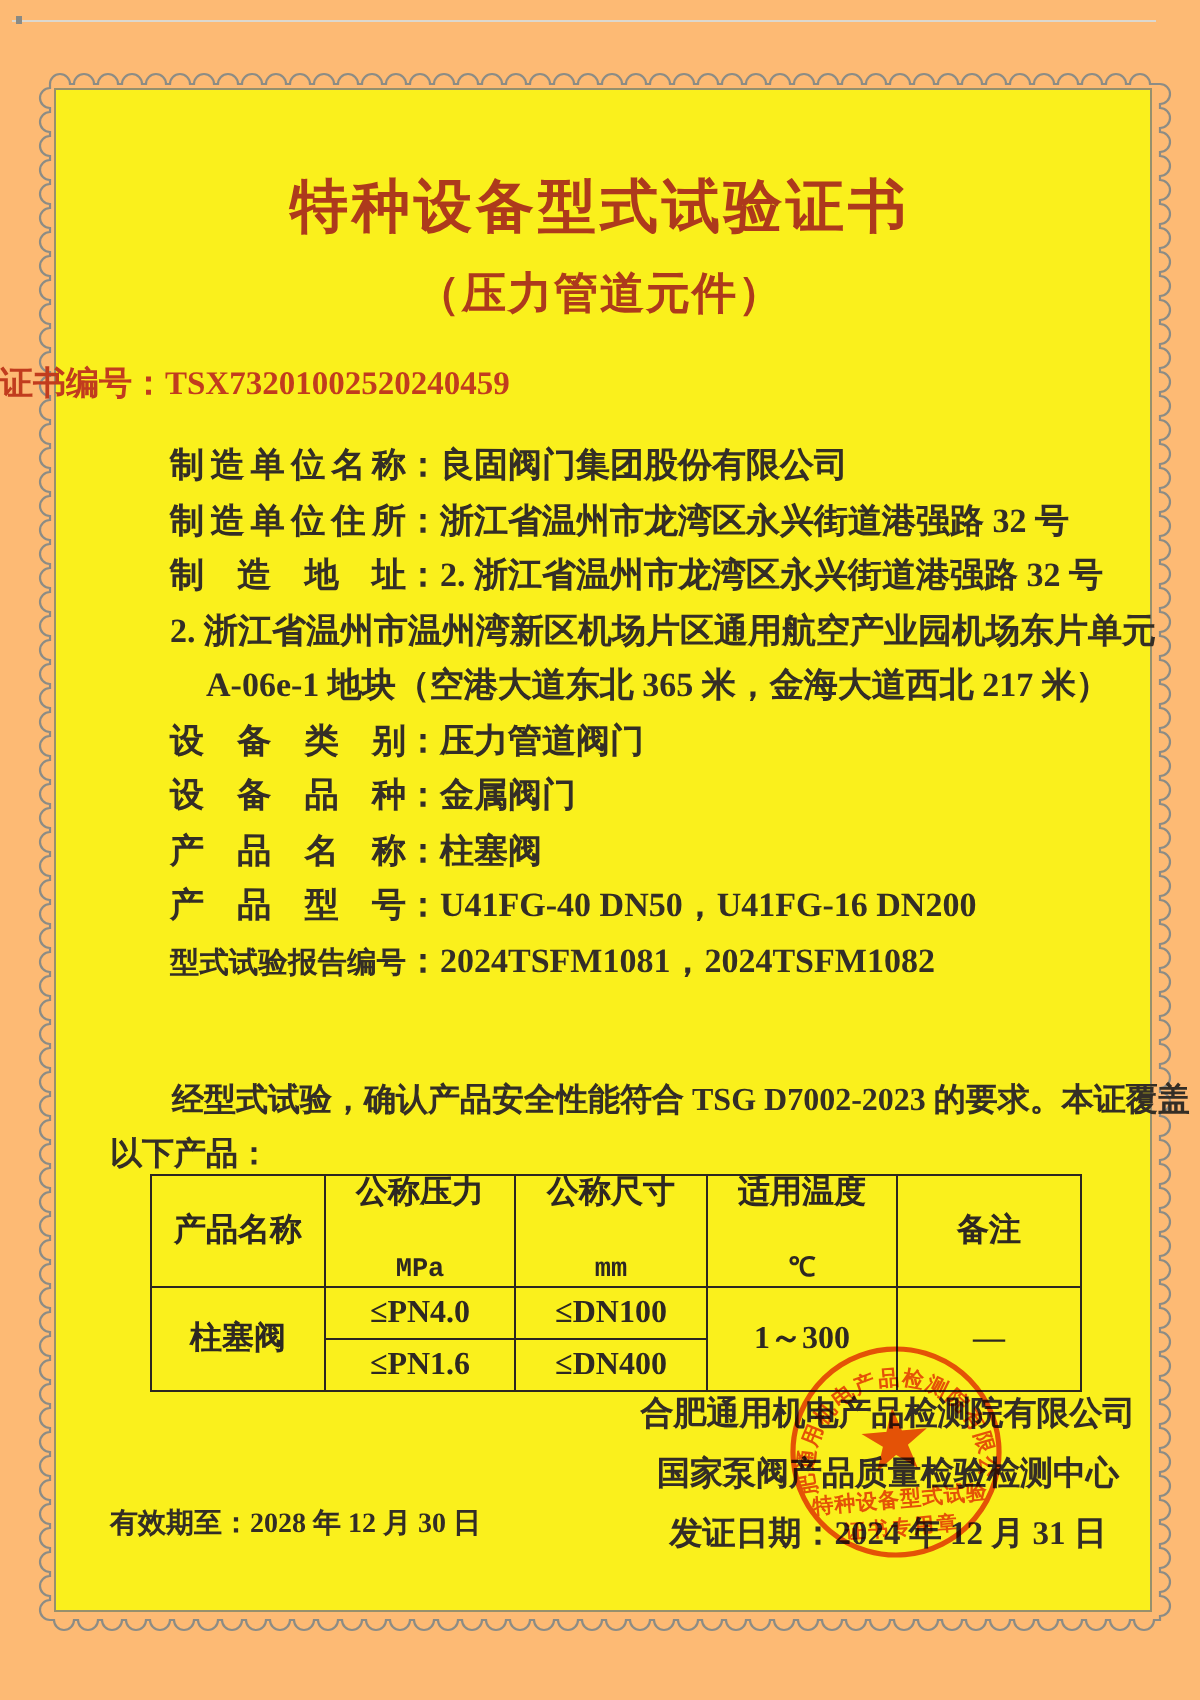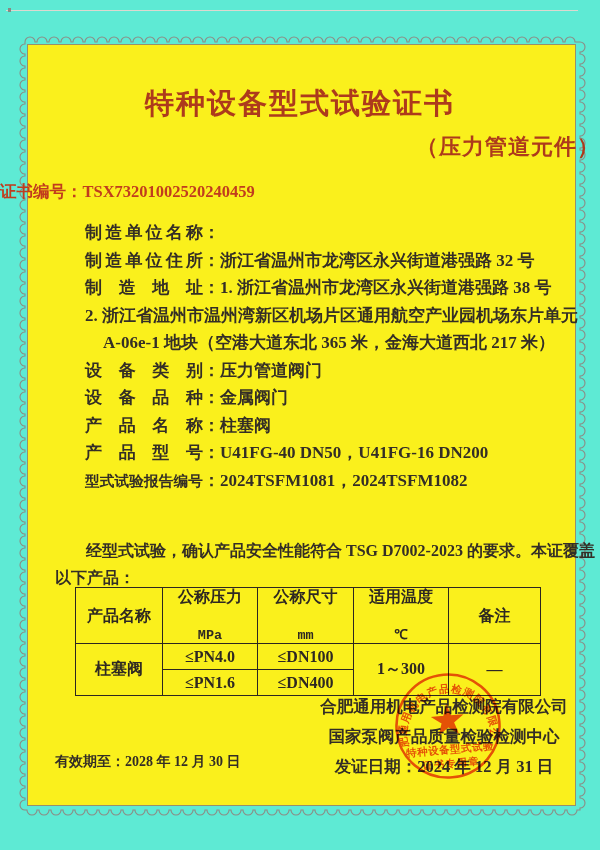--- a/index.html
+++ b/index.html
@@ -1,30 +1,30 @@
 <!DOCTYPE html>
 <html><head>
 <meta charset="utf-8">
 <style>
   html,body{margin:0;padding:0;background:#ffffff;}
   .page{
-    position:relative;width:600px;height:850px;background:#5eead4;overflow:hidden;
+    position:relative;width:600px;height:850px;background:#fdba74;overflow:hidden;
     font-family:"Liberation Serif","DejaVu Serif",serif;
   }
   .artifact-line{position:absolute;left:6px;top:10px;width:572px;height:1px;background:#dcd8cf;}
   .artifact-speck{position:absolute;left:8px;top:8px;width:3px;height:4px;background:#8a8a84;}
   .border-svg{position:absolute;left:0;top:0;}
   .border-svg path{fill:none;stroke:#8c8c85;stroke-width:1.1;}
   .cert{
     position:absolute;left:27px;top:44px;width:549px;height:762px;box-sizing:border-box;
     background:#faf01c;border:1px solid #97906c;
   }
   .title{position:absolute;left:0;right:0;top:84px;text-align:center;
     font-size:29px;font-weight:bold;color:#ad3a1c;letter-spacing:2px;}
-  .subtitle{position:absolute;left:0;right:0;top:132px;text-align:right;
+  .subtitle{position:absolute;left:0;right:0;top:132px;text-align:center;
     font-size:22px;font-weight:bold;color:#ad3a1c;letter-spacing:1px;}
   .certno{position:absolute;left:0;right:0;top:181px;
     font-size:16.5px;font-weight:bold;color:#c13c1e;}
   .fields{position:absolute;left:85px;top:219px;width:478px;
     font-size:17px;font-weight:600;color:#342e26;}
   .frow{height:27.5px;line-height:27.5px;white-space:nowrap;display:flex;align-items:baseline;}
   .flabel{display:inline-flex;justify-content:space-between;width:118px;flex:0 0 118px;}
   .flabel.tight{font-size:14.6px;}
   .fcolon{flex:0 0 auto;}
   .fval{flex:0 0 auto;}
@@ -73,20 +73,21 @@
       <div class="frow">
         <span class="flabel">
           <span>制</span>
           <span>造</span>
           <span>单</span>
           <span>位</span>
           <span>名</span>
           <span>称</span>
         </span>
         <span class="fcolon">：</span>
+        <span class="fval">良固阀门集团股份有限公司</span>
       </div>
       <div class="frow">
         <span class="flabel">
           <span>制</span>
           <span>造</span>
           <span>单</span>
           <span>位</span>
           <span>住</span>
           <span>所</span>
         </span>
@@ -94,21 +95,21 @@
         <span class="fval">浙江省温州市龙湾区永兴街道港强路 32 号</span>
       </div>
       <div class="frow">
         <span class="flabel">
           <span>制</span>
           <span>造</span>
           <span>地</span>
           <span>址</span>
         </span>
         <span class="fcolon">：</span>
-        <span class="fval">1. 浙江省温州市龙湾区永兴街道港强路 38 号</span>
+        <span class="fval">2. 浙江省温州市龙湾区永兴街道港强路 32 号</span>
       </div>
       <div class="frow cont">
         <span class="fval">2. 浙江省温州市温州湾新区机场片区通用航空产业园机场东片单元</span>
       </div>
       <div class="frow cont ind">
         <span class="fval">A-06e-1 地块（空港大道东北 365 米，金海大道西北 217 米）</span>
       </div>
       <div class="frow">
         <span class="flabel">
           <span>设</span>

